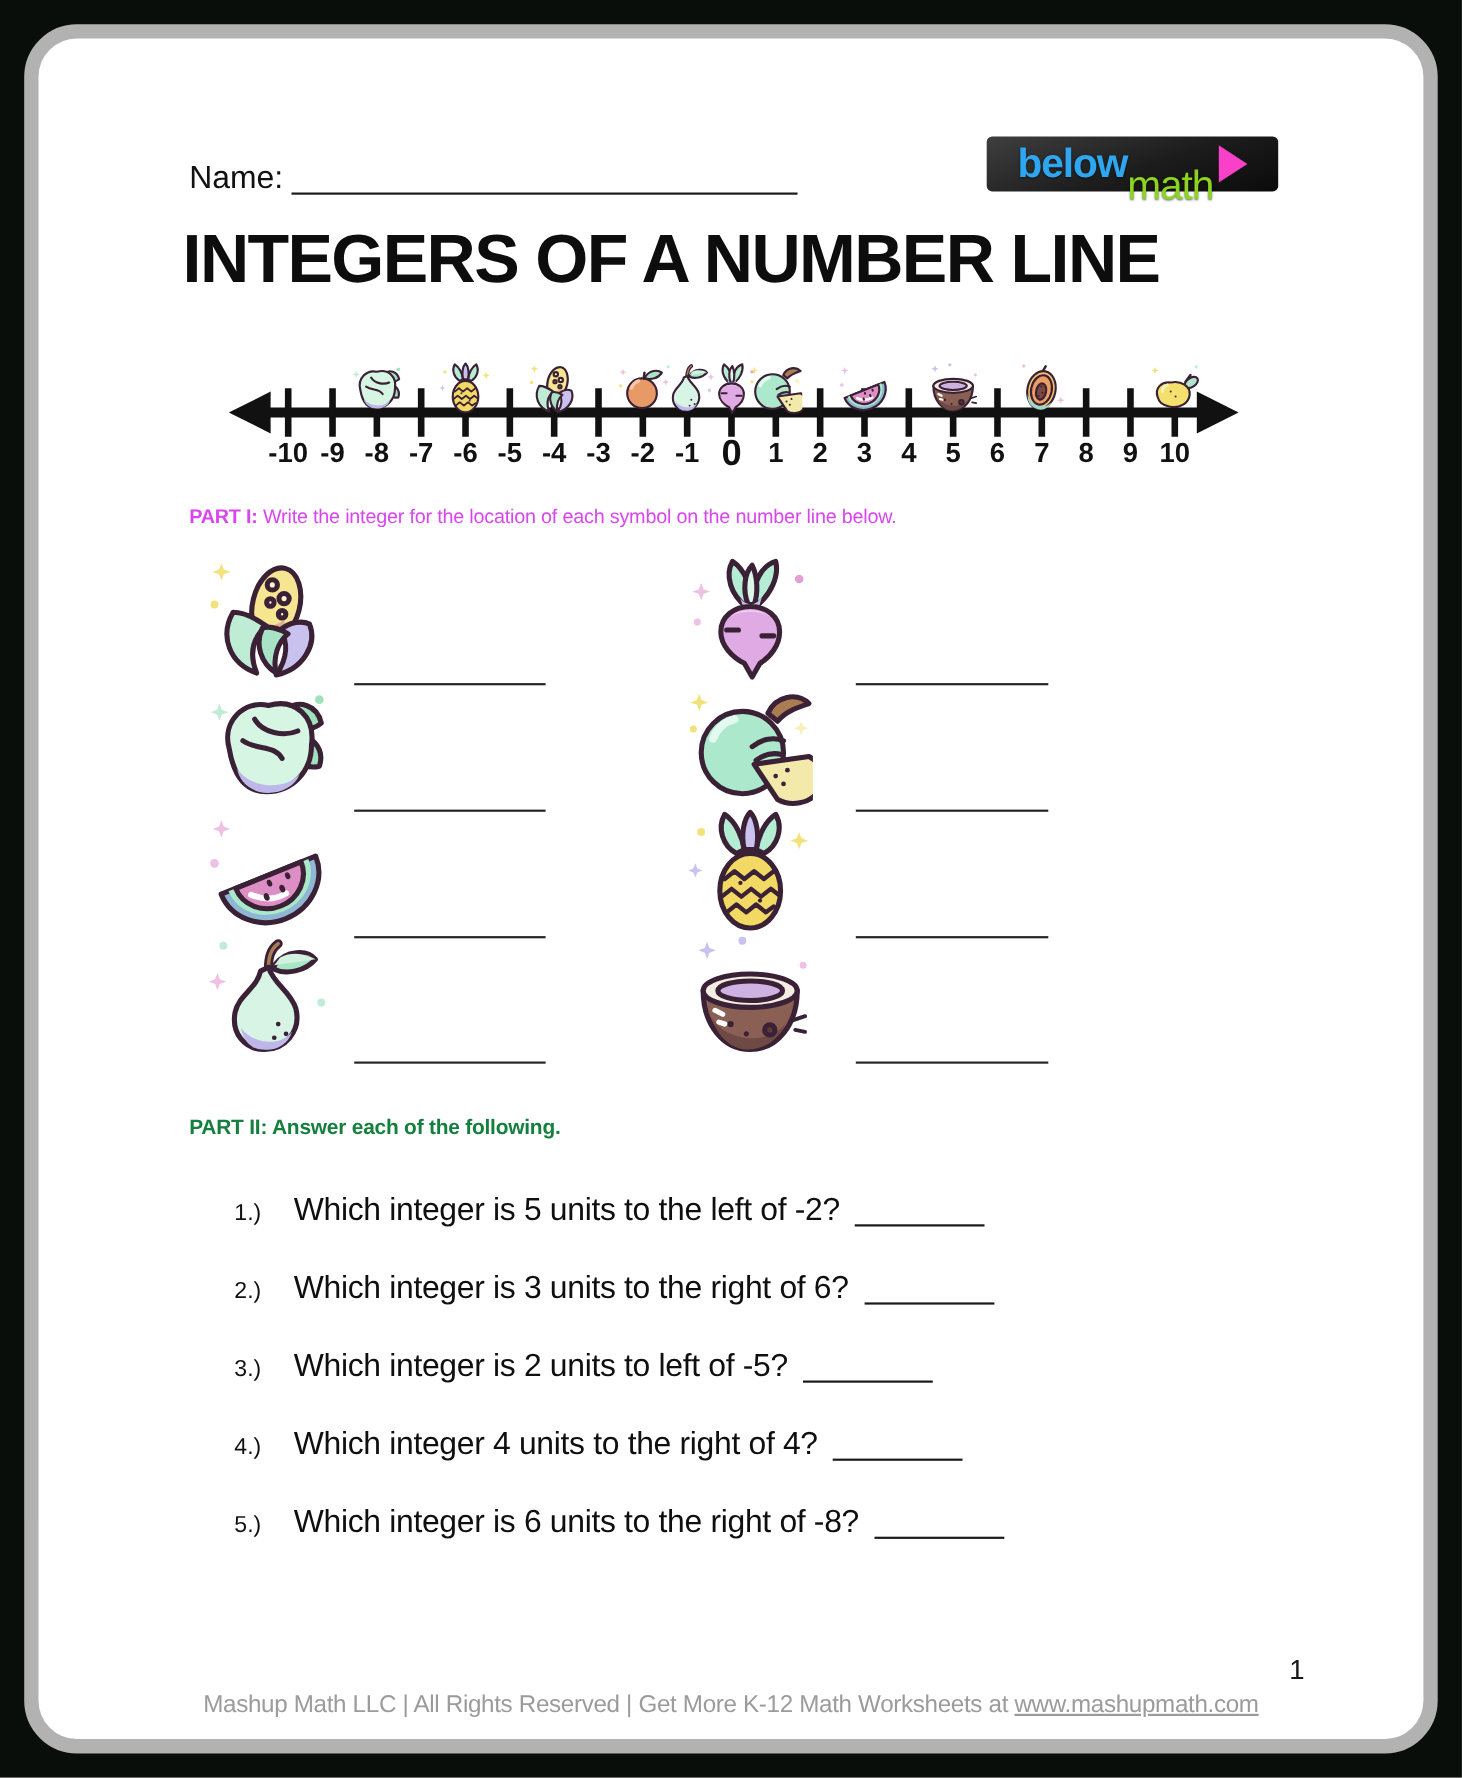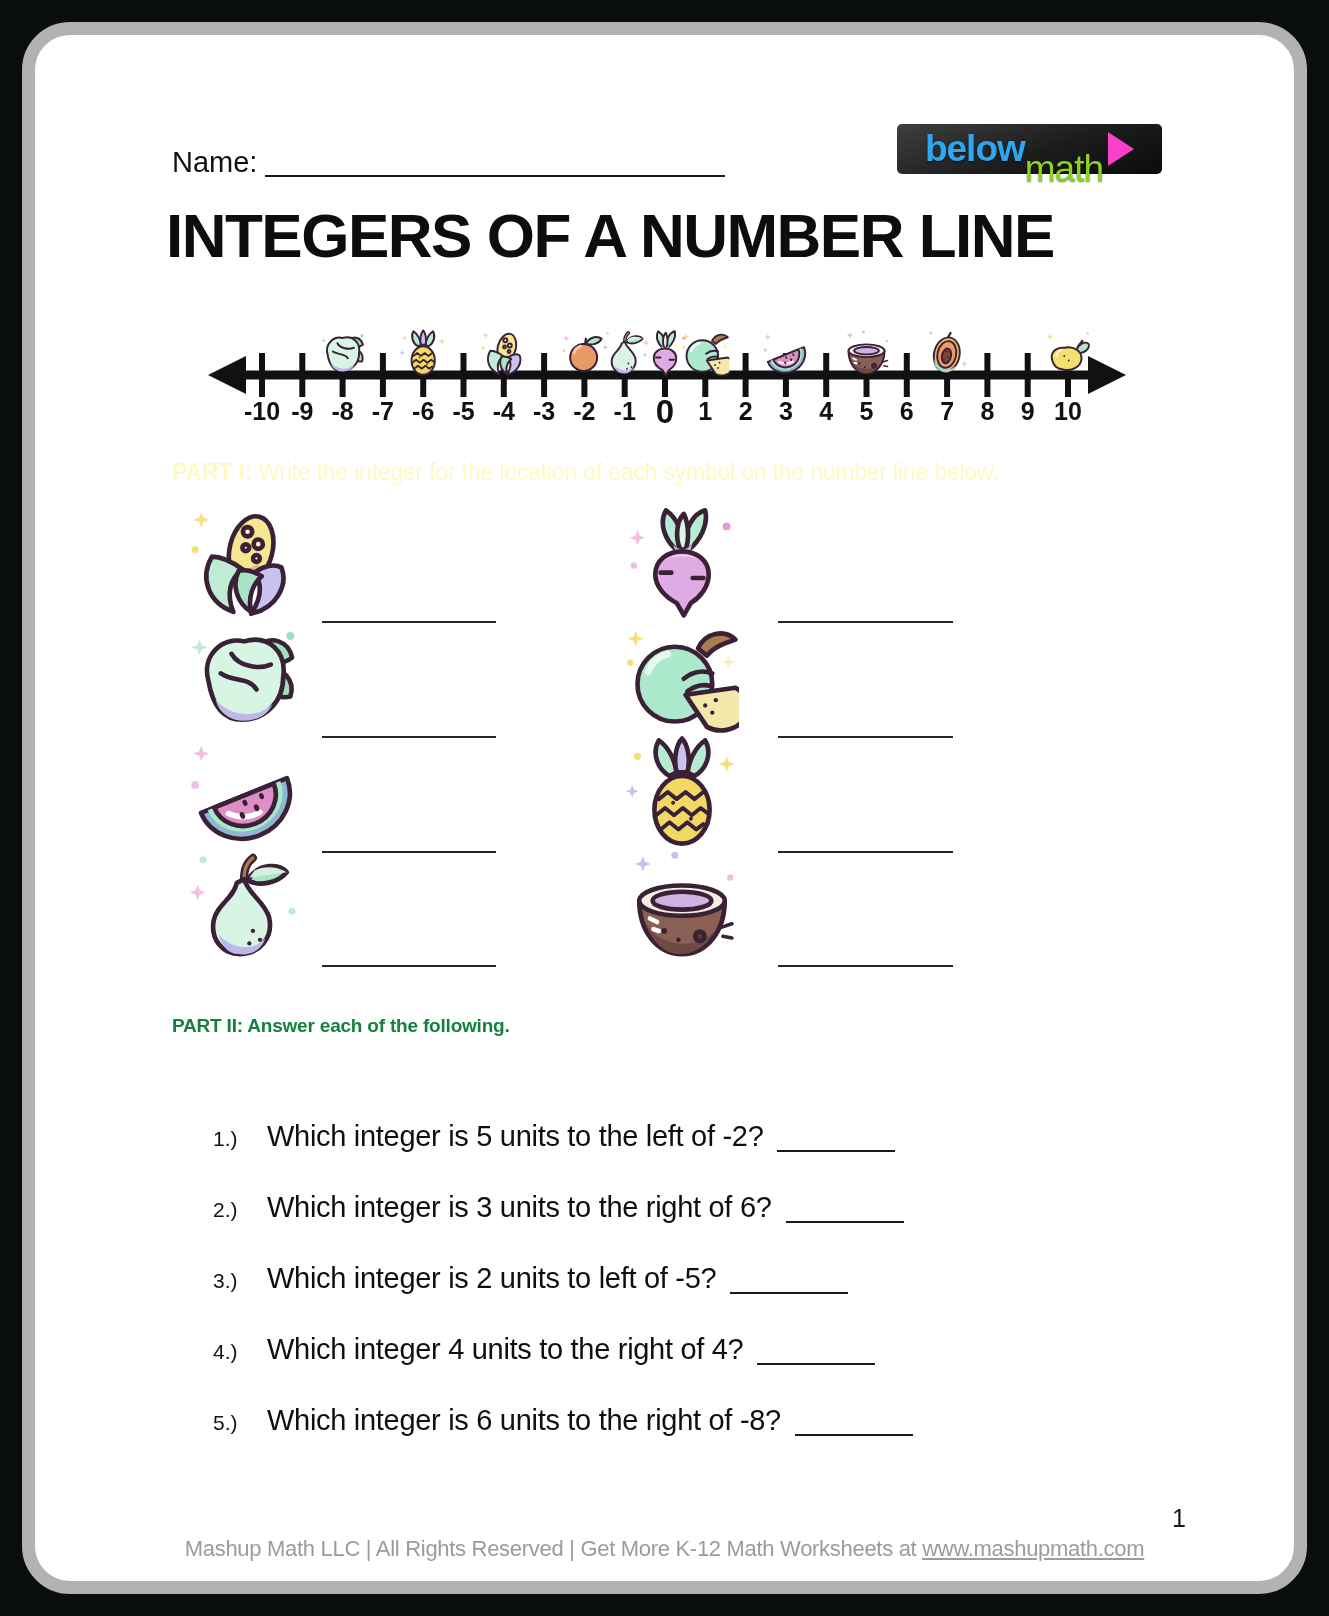--- a/index.html
+++ b/index.html
@@ -33,32 +33,32 @@
   .title{
     position:absolute;left:166px;top:200px;width:1000px;
     font-size:62px;font-weight:700;color:#0d0d0d;
     letter-spacing:-1.5px;white-space:nowrap;
   }
 
   
   #numberline{position:absolute;left:170px;top:296px;}
 
   
-  .p1-head{position:absolute;left:172px;top:459px;font-size:23px;color:#fef9c3;letter-spacing:-0.2px;}
+  .p1-head{position:absolute;left:172px;top:459px;font-size:18px;color:#d946ef;letter-spacing:-0.2px;}
   .p1-head b{font-weight:700;}
   .p2-head{position:absolute;left:172px;top:1015px;font-size:19px;font-weight:700;color:#15803d;letter-spacing:-0.2px;}
 
   
   .pi-icon{position:absolute;}
   .pi-line{position:absolute;border-top:2.5px solid #262626;}
 
   
   .q-row{position:absolute;left:213px;display:flex;align-items:baseline;white-space:nowrap;}
   .q-num{font-size:21px;color:#111;width:54px;flex:0 0 54px;}
-  .q-text{font-size:29px;color:#0f0f0f;letter-spacing:-0.3px;margin-top:36px;}
+  .q-text{font-size:29px;color:#0f0f0f;letter-spacing:-0.3px;}
   .q-blank{display:inline-block;width:118px;border-bottom:2.5px solid #1a1a1a;margin-left:14px;position:relative;top:6px;}
 
   
   .footer{position:absolute;left:0;top:1506px;width:1329px;text-align:center;
     font-size:22px;color:#9b9b9b;letter-spacing:-0.3px;margin-top:30px;}
   .footer .link{text-decoration:underline;}
   .page-num{position:absolute;left:1172px;top:1504px;font-size:25px;color:#161616;}
 
   svg text{font-family:"Liberation Sans","DejaVu Sans",sans-serif;}
 </style>

